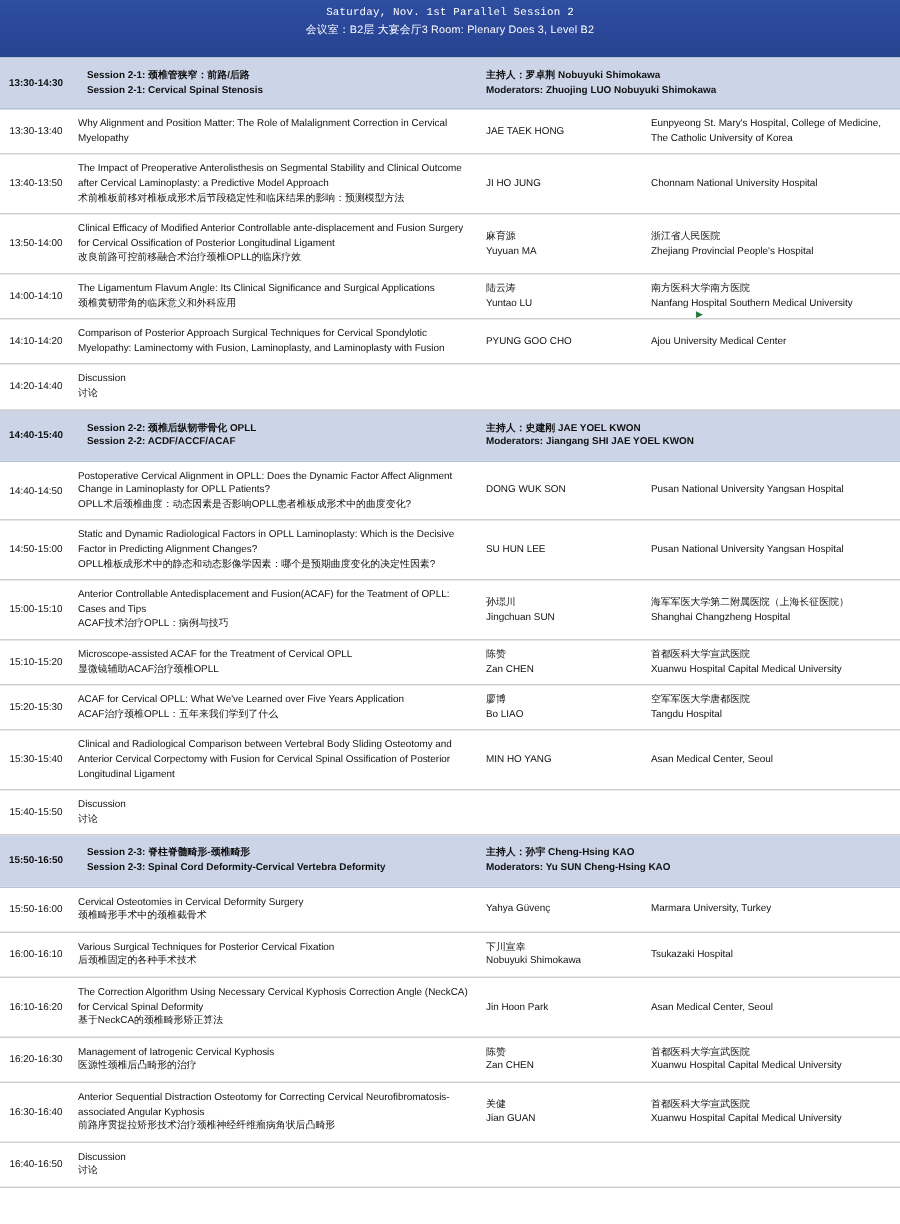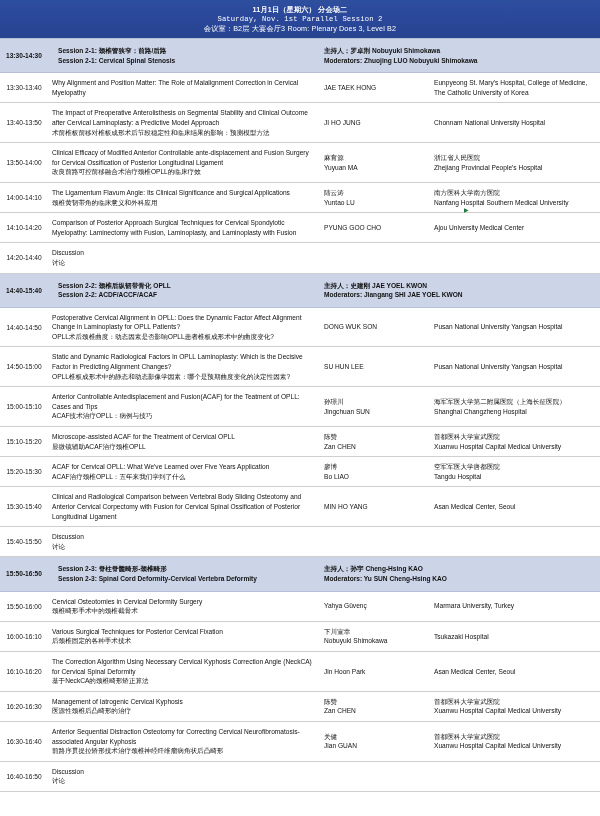--- a/index.html
+++ b/index.html
@@ -113,21 +113,20 @@
     font-size: 6px;
     font-weight: bold;
   }
 </style>
 </head>
 <body>
 
 <div class="page">
 
   <div class="banner">
-    <div class="banner-line l1">11月1日（星期六） 分会场二</div>
     <div class="banner-line l2">Saturday, Nov. 1st  Parallel Session 2</div>
     <div class="banner-line l3">会议室：B2层 大宴会厅3  Room: Plenary Does 3, Level B2</div>
   </div>
 
   <table class="sched">
     <colgroup>
       <col class="c-time">
         <col class="c-title">
         <col class="c-spk">
         <col class="c-aff">

